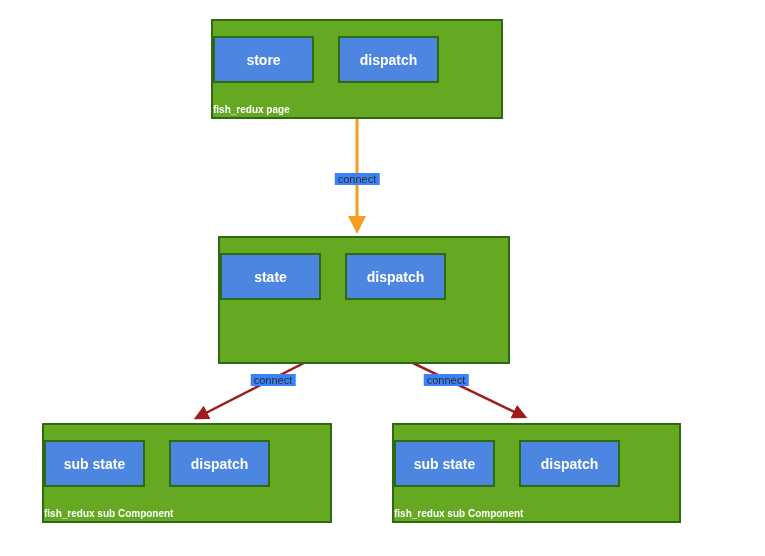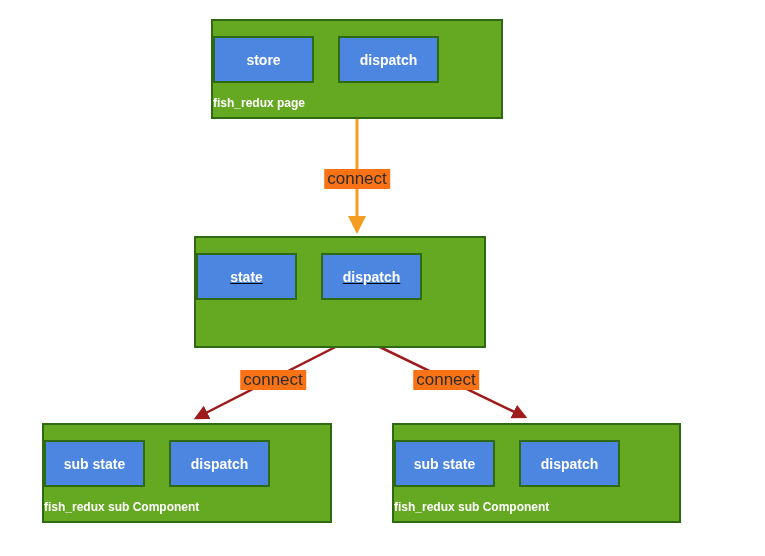--- a/index.html
+++ b/index.html
@@ -27,46 +27,46 @@
   #arrowhead-red path{fill:var(--arrow-red);}
   .node{
     position:absolute;
     box-sizing:border-box;
     background:var(--node-green);
     border:2px solid var(--node-border);
     display:flex;flex-direction:column;
     padding-top:15px;
   }
   .node-page{left:211px;top:19px;width:292px;height:100px;}
-  .node-component{left:194px;top:236px;width:292px;height:112px;text-decoration:underline;}
+  .node-component{left:218px;top:236px;width:292px;height:128px;}
   .node-sub-left{left:42px;top:423px;width:290px;height:100px;}
   .node-sub-right{left:392px;top:423px;width:289px;height:100px;}
   .chip-row{display:flex;gap:24px;}
   .chip{
     box-sizing:border-box;
     width:101px;height:47px;
     background:var(--chip-blue);
     border:2px solid var(--node-border);
     color:var(--label-text);
     font-size:14px;font-weight:bold;
     display:flex;align-items:center;justify-content:center;
     white-space:nowrap;
   }
   .node-title{
-    margin-top:13px;
+    margin-top:21px;
     color:var(--label-text);
-    font-size:12px;font-weight:bold;
+    font-size:10px;font-weight:bold;
     white-space:nowrap;
   }
   .edge-label{
     position:absolute;
     transform:translate(-50%,-50%);
-    background:#f97316;
+    background:#3b82f6;
     color:var(--edge-label-text);
-    font-size:17px;
+    font-size:11px;
     padding:0 3px;
     white-space:nowrap;
   }
   .edge-label-top{left:357px;top:179px;}
   .edge-label-left{left:273px;top:380px;}
   .edge-label-right{left:446px;top:380px;}
   .watermark{
     position:absolute;
     right:5px;top:530px;
     color:var(--watermark-gray);

